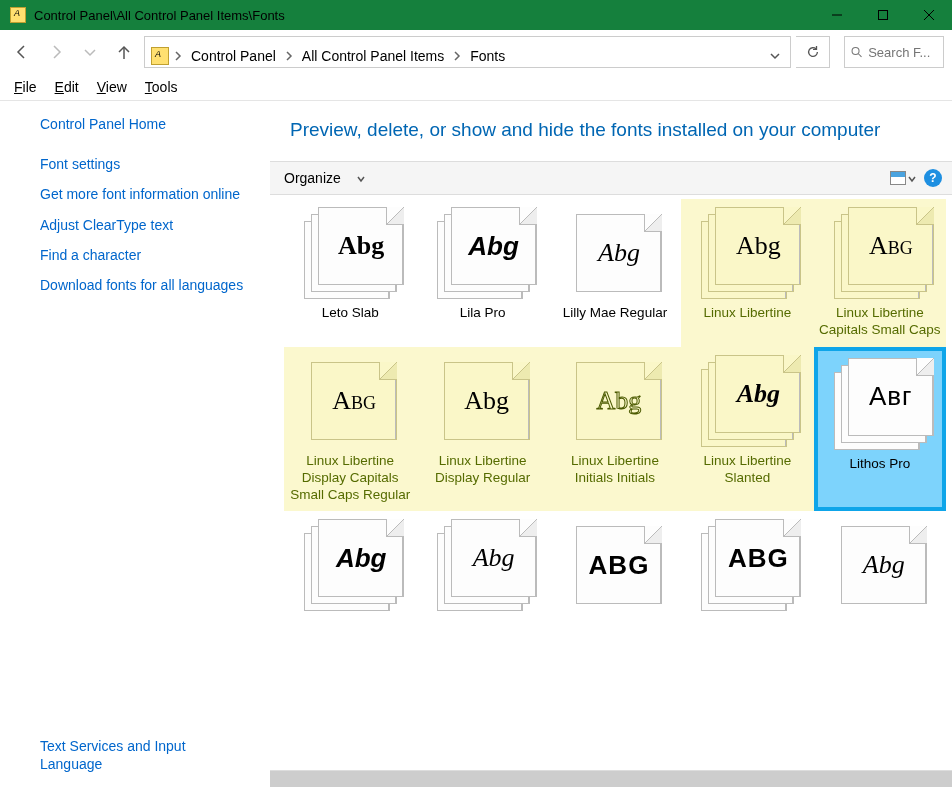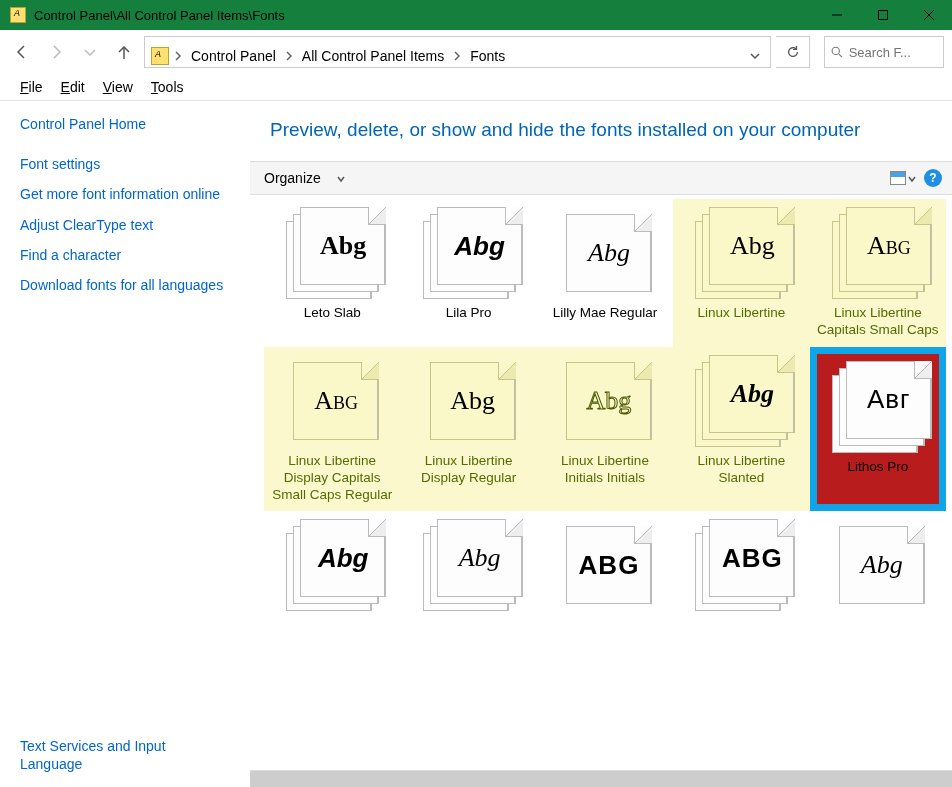--- a/index.html
+++ b/index.html
@@ -19,34 +19,34 @@
   .navbtn svg{width:16px;height:16px;stroke:#555;stroke-width:1.5;fill:none;}
   .navbtn.disabled svg{stroke:#bbb;}
   .addrbox{ flex:1; height:32px; border:1px solid #ccc; display:flex; align-items:center; padding:8px 4px 0 6px; gap:4px;text-align:right;}
   .addrbox .bc-ico{width:18px;height:18px;background:#ffe070;border:1px solid #c0a030;display:inline-block;position:relative;}
   .addrbox .bc-ico::after{content:"A";position:absolute;font-size:9px;font-style:italic;left:3px;top:1px;}
   .bc-sep svg{width:10px;height:10px;stroke:#666;stroke-width:1.5;fill:none;}
   .bc-item{ padding:2px 4px; white-space:nowrap;}
   .addrbox .spacer{ flex:1;}
   .addr-drop{ width:22px;height:100%;display:flex;align-items:center;justify-content:center;border-left:0px solid #ddd;}
   .refreshbox{ width:34px;height:32px;border:1px solid #ccc;border-left:0; display:flex;align-items:center;justify-content:center;margin-left:-1px;}
-  .searchbox{ width:120px;height:32px;border:1px solid #ccc; display:flex;align-items:center; padding:0 6px;gap:6px; color:#777; margin-left:8px;}
+  .searchbox{ width:100px;height:32px;border:1px solid #ccc; display:flex;align-items:center; padding:0 6px;gap:6px; color:#777; margin-left:8px;}
   .searchbox svg{width:14px;height:14px;stroke:#777;fill:none;stroke-width:1.5;}
   .searchbox input{border:none;outline:none;width:100%;font-size:13px;color:#333;}
 
   
-  .menubar{ height:26px; display:flex; align-items:center; padding:0 12px; gap:2px; }
+  .menubar{ height:26px; display:flex; align-items:center; padding:0 6px; gap:2px; }
   .menuitem{ padding:2px 8px; font-size:14px;}
   .menuitem u{text-decoration:underline;}
 
   
   .content{ display:flex; height: calc(787px - 30px - 44px - 26px); border-top:1px solid #e5e5e5;}
 
   
-  .sidebar{ width:250px; padding: 14px 20px; display:flex; flex-direction:column; gap:12px; overflow:hidden;}
+  .sidebar{ width:250px; padding: 14px 20px; display:flex; flex-direction:column; gap:12px; overflow:hidden;margin-left:20px;}
   .sidebar a{ color:#0066cc; text-decoration:none; display:block; line-height:1.3;}
   .sidebar .cph{ margin-bottom:10px;}
   .sidebar .seealso-lbl{ color:#666; margin-top:auto;}
   .sidebar .seealso-section{ margin-top:auto; padding-top:40px;}
 
   
   .main{ flex:1; display:flex; flex-direction:column; overflow:hidden; position:relative;}
   .heading{ color:#0066b3; font-size:19px; padding: 18px 20px 20px; }
   .toolbar{ height:34px; background:#f5f5f5; border:1px solid #ddd; border-left:0;border-right:0; display:flex; align-items:center; padding:0 10px;}
   .tool-org{ padding:2px 4px; display:flex;align-items:center;gap:16px;}
@@ -56,21 +56,21 @@
   .helpbtn{ width:18px;height:18px;border-radius:50%;background:#1e8fe1;color:#fff;display:flex;align-items:center;justify-content:center;font-size:12px;font-weight:bold;}
   .chev-down{display:inline-block;}
   .chev-down svg{width:8px;height:8px;stroke:#555;stroke-width:1.5;fill:none;}
 
   
   .grid-wrap{ flex:1; overflow:hidden; position:relative;}
   .grid{ display:grid; grid-template-columns: repeat(5, 1fr); padding:4px 6px 4px 14px; gap:0; }
   .cell{ display:flex; flex-direction:column; align-items:center; padding:8px 4px; text-align:center;}
   .cell.new{ background:#fbf8ce;}
   .cell.new .label{ color:#556b00;}
-  .cell.selected{ border:7px solid #0ea5e9; background:#b91c1c; padding:7px 3px;}
+  .cell.selected{ border:4px solid #0ea5e9; background:#7dd3fc; padding:7px 3px;}
   .font-icon{ width:92px;height:92px; position:relative; margin-bottom:6px;}
   .page{ position:absolute; width:86px;height:78px; background:#fdfdfd; border:1px solid #bbb; box-shadow:inset -18px 0 0 -17px #bbb; }
   .page .fold{ position:absolute; right:-1px;top:-1px;width:18px;height:18px; background:linear-gradient(135deg,#fdfdfd 0 48%, #bbb 49% 51%, #eee 52% 100%); border-left:1px solid #bbb; border-bottom:1px solid #bbb;}
   .stack .page.p1{ left:0;top:14px;}
   .stack .page.p2{ left:7px;top:7px;}
   .stack .page.p3{ left:14px;top:0;}
   .single .page.p3{ left:7px;top:7px;}
   .cell.new .page{ background:#faf7c8; border-color:#c9c488;}
   .cell.new .page .fold{ background:linear-gradient(135deg,#faf7c8 0 48%, #c9c488 49% 51%, #edeab0 52% 100%); border-color:#c9c488;}
   .sample{ position:absolute; inset:0; display:flex;align-items:center;justify-content:center; font-size:26px; }

